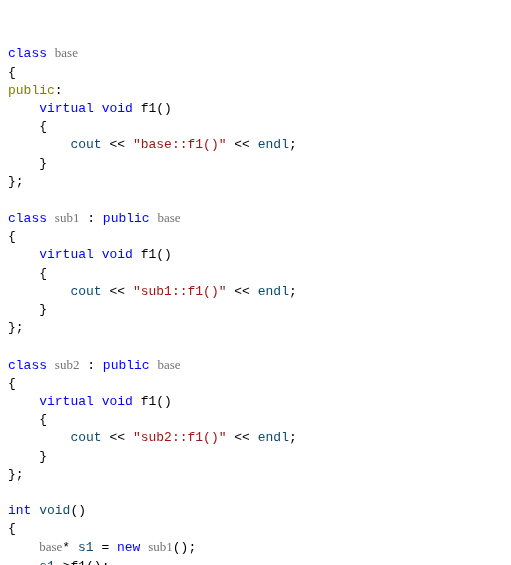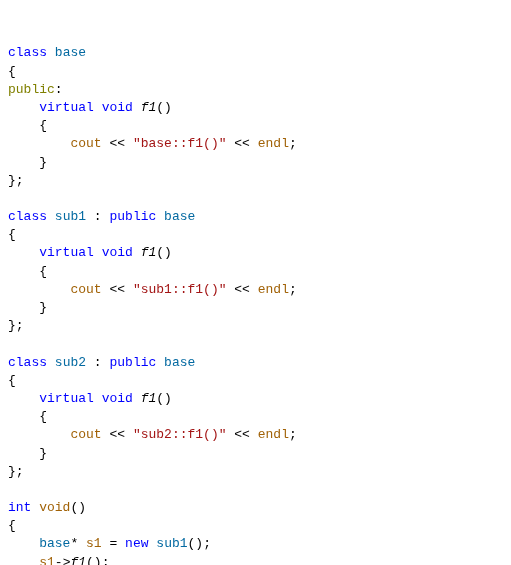--- a/index.html
+++ b/index.html
@@ -7,24 +7,24 @@
     padding: 8px;
     font-family: Consolas, 'Courier New', monospace;
     font-size: 13px;
     line-height: 1.4;
     background: #ffffff;
     color: #000000;
     white-space: pre;
   }
   .kw { color: #0000ff; margin-top: 28px; }
   .punct { color: #000000; }
-  .ident { color: #a16207; margin-top: 16px; }
-  .func { font-style: italic; }
+  .ident { color: #0c4a6e; margin-top: 16px; }
+  .func { }
   .str { color: #a31515; }
-  .classname { color: #0369a1; }
+  .classname { color: #737373; font-family: Liberation Serif, serif; }
   .access { color: #808000; }
 </style>
 </head>
 <body>
 
 <div><span class="kw">class</span><span> </span><span class="classname">base</span>
 <span class="punct">{</span>
 <span class="access">public</span><span class="punct">:</span>
 <span>    </span><span class="kw">virtual</span><span> </span><span class="kw">void</span><span> </span><span class="func">f1</span><span class="punct">()</span>
 <span>    </span><span class="punct">{</span>

